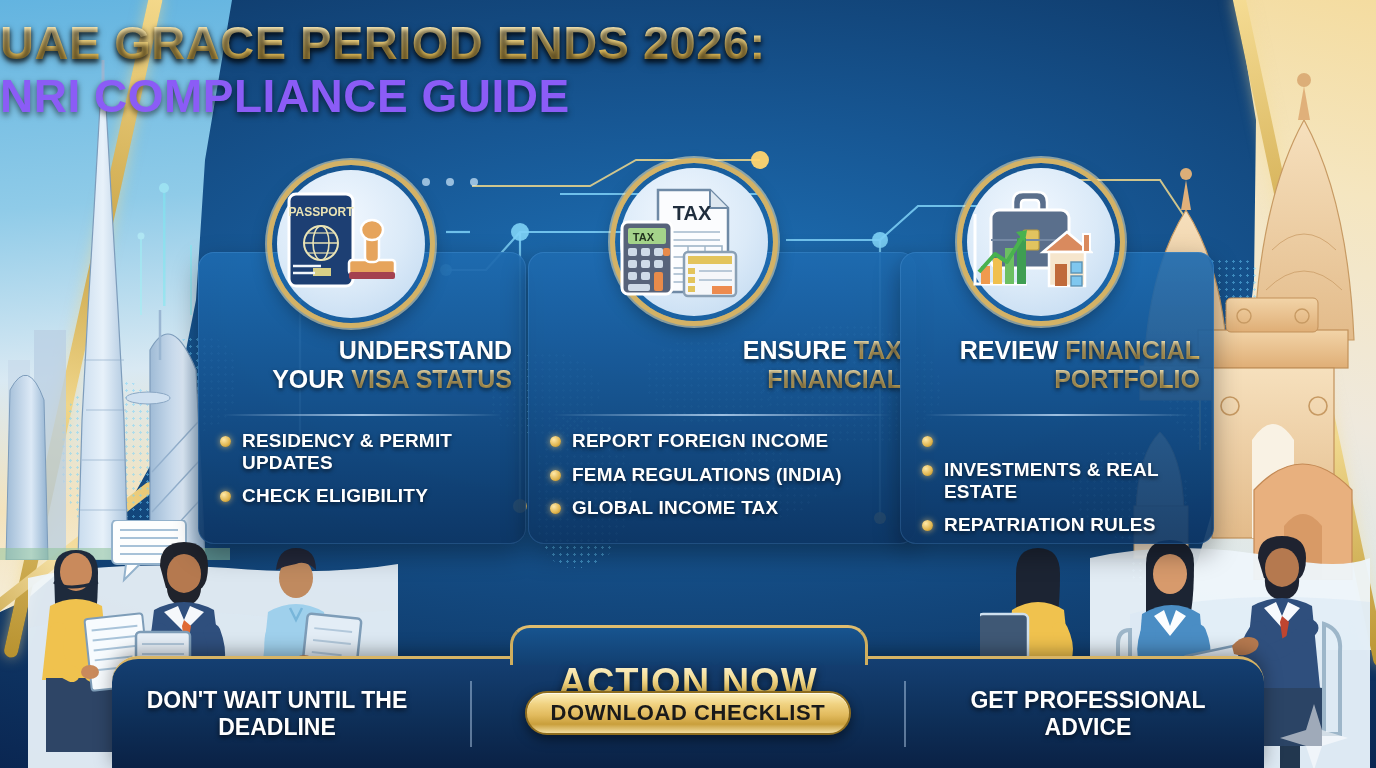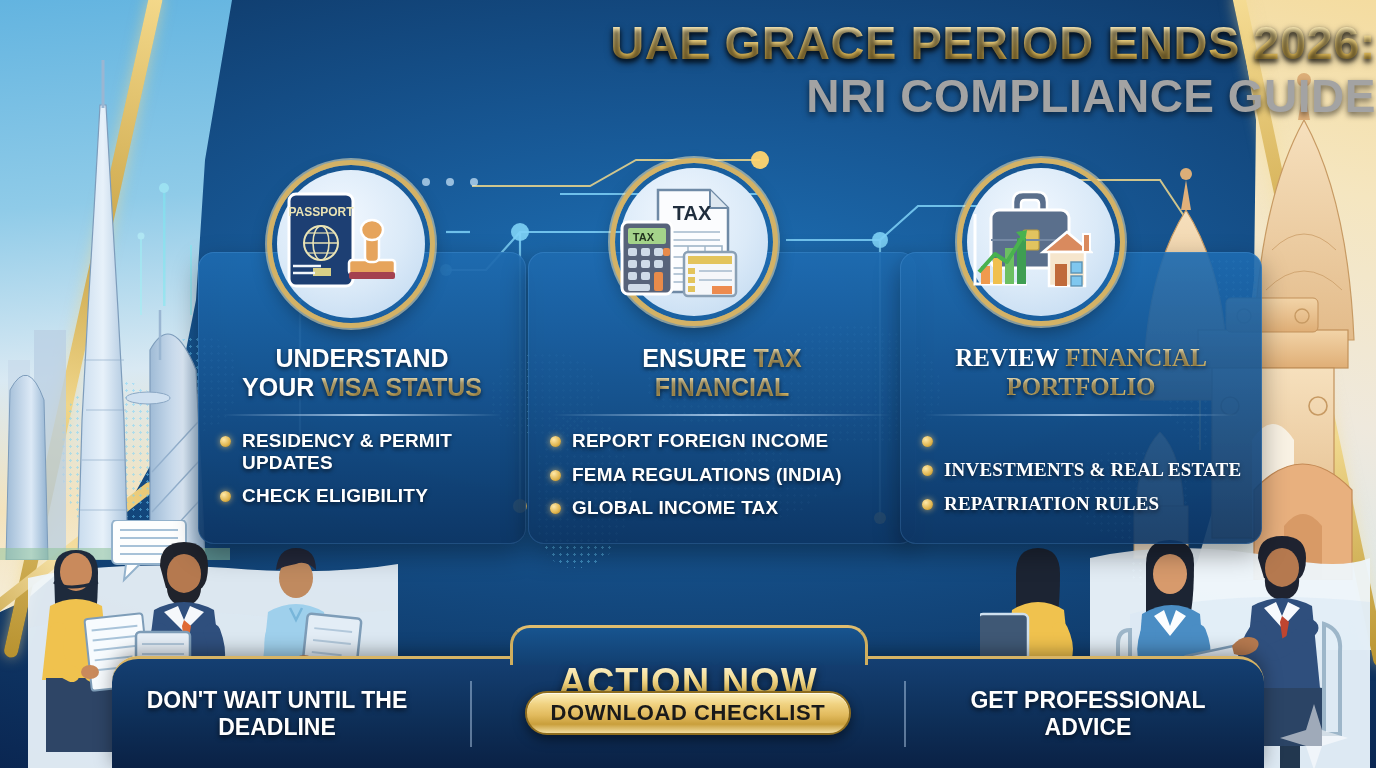--- a/index.html
+++ b/index.html
@@ -76,52 +76,52 @@
     background-image:radial-gradient(#6fd2ff 1.1px, transparent 1.2px);
     background-size:7px 7px;
     opacity:.85;
   }
 
   
   .circuit{ position:absolute; left:0; top:120px; width:1376px; height:460px; }
 
   
   .header{
-    position:absolute; left:0; top:18px; width:1376px; text-align:right; z-index:30;
+    position:absolute; left:0; top:18px; width:1376px; text-align:left; z-index:30;
   }
   .title-1{
     font-size:47px; font-weight:bold; letter-spacing:.5px;
     background:linear-gradient(180deg,#fff4cf 0%,#f3d887 38%,#d9b košt 39%,#e9c76f 62%,#c29a33 100%);
     background:linear-gradient(180deg,#fff6d6 0%,#f5dc92 36%,#e7c466 58%,#c49b33 100%);
     -webkit-background-clip:text; background-clip:text; color:transparent;
     text-shadow:0 3px 4px rgba(0,0,0,.55);
     filter:drop-shadow(0 2px 3px rgba(0,0,0,.6));
     line-height:1.08;
   }
   .title-2{
-    font-size:46px; font-weight:bold; color:#a3a3a3; letter-spacing:.5px;
+    font-size:46px; font-weight:bold; color:#8b5cf6; letter-spacing:.5px;
     text-shadow:0 3px 6px rgba(0,0,0,.6); line-height:1.12; margin-top:2px;
   }
 
   
   .cards{ position:absolute; left:0; top:252px; width:1376px; height:300px; z-index:25; }
   .card{
     position:absolute; top:0; width:328px; height:292px;
     border-radius:16px;
     background:linear-gradient(180deg, rgba(30,107,176,.92) 0%, rgba(22,82,141,.92) 48%, rgba(13,53,99,.92) 100%);
     box-shadow:0 10px 26px rgba(0,0,0,.35), inset 0 0 0 1px rgba(120,190,250,.18);
   }
   .card.c1{ left:198px; }
   .card.c2{ left:528px; width:388px; }
-  .card.c3{ left:900px; width:362px;font-family:Liberation Serif, serif; }
+  .card.c3{ left:900px; width:314px; }
 
   .card-title{
-    position:absolute; left:0; right:0; top:92px; text-align:center;
+    position:absolute; left:0; right:0; top:84px; text-align:right;
     font-size:25px; font-weight:bold; line-height:1.14; color:#ffffff;
-    text-shadow:0 2px 4px rgba(0,0,0,.6); padding:0 1px;
+    text-shadow:0 2px 4px rgba(0,0,0,.6); padding:0 14px;
   }
   .card-title .hl{
     background:linear-gradient(180deg,#fff6d6 0%,#f3d98f 45%,#d9b455 100%);
     -webkit-background-clip:text; background-clip:text; color:transparent;
   }
   .divider{
     position:absolute; left:24px; right:24px; top:162px; height:2px;
     background:linear-gradient(90deg,rgba(255,255,255,0),rgba(205,230,255,.75),rgba(255,255,255,0));
   }
   .bullets{ position:absolute; left:22px; right:14px; top:178px; }

